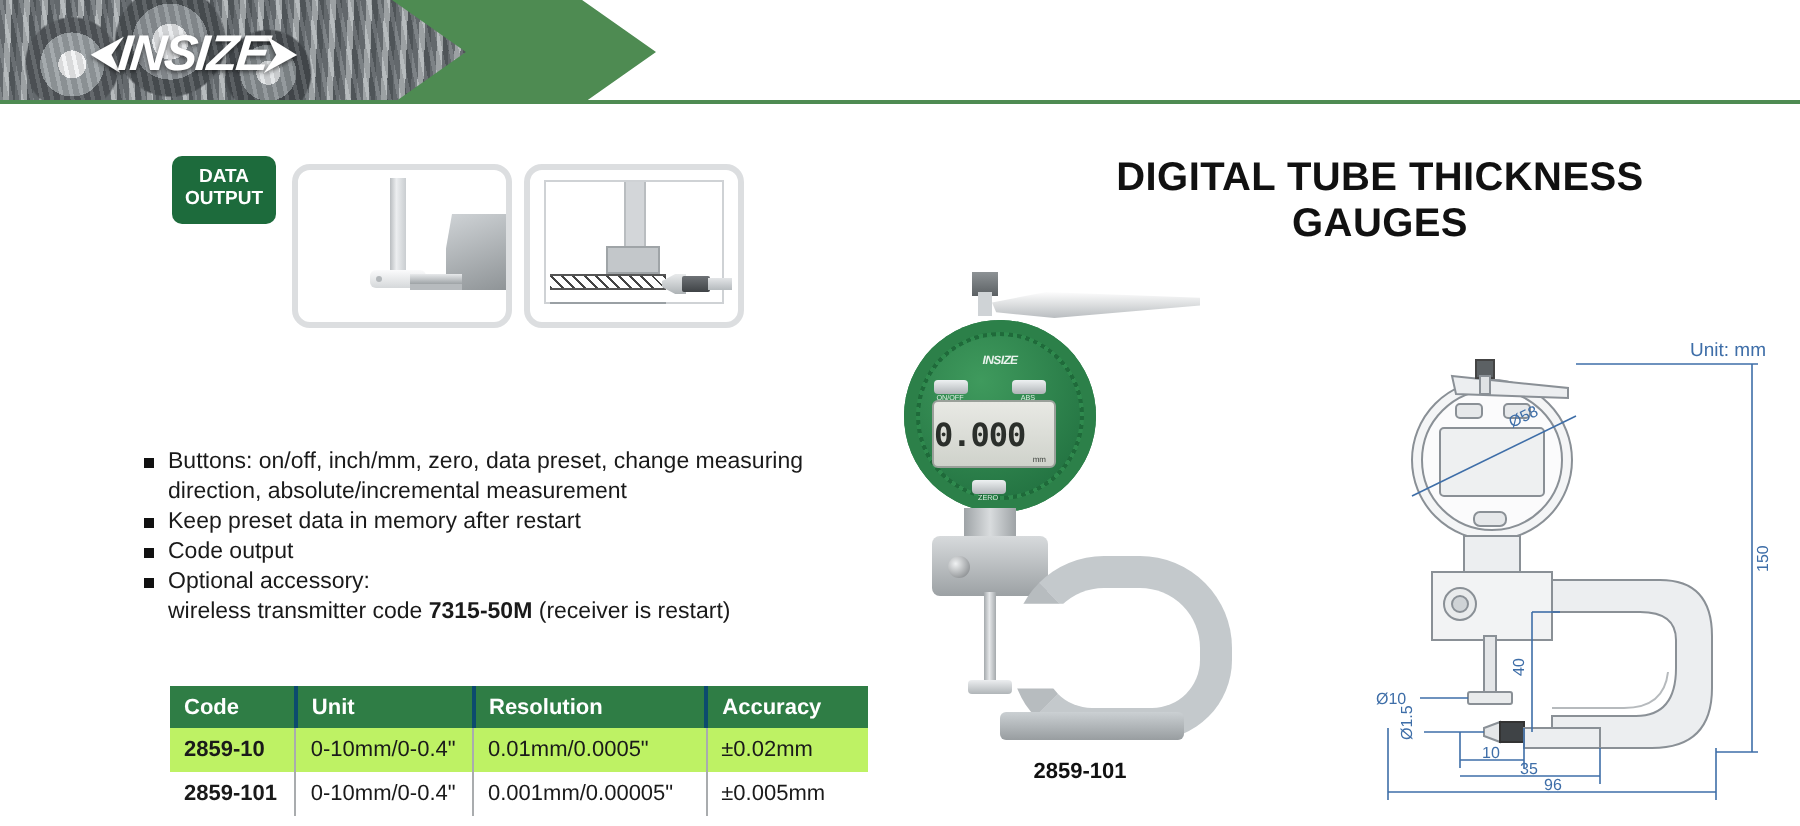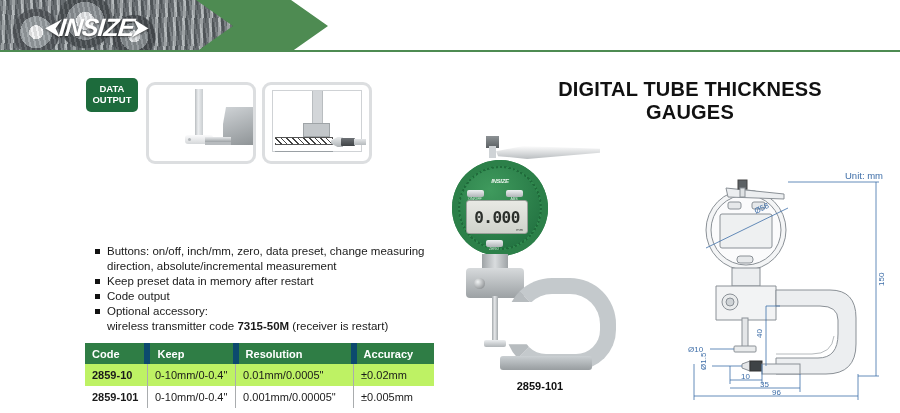--- a/index.html
+++ b/index.html
@@ -85,33 +85,33 @@
     background:repeating-linear-gradient(45deg,#444 0 1px,#fff 1px 4px);border-top:1px solid #555;border-bottom:1px solid #555;}
   .p2-wall-bot{position:absolute;left:10px;top:76px;width:58px;height:6px;
     background:repeating-linear-gradient(45deg,#444 0 1px,#fff 1px 4px);border-top:1px solid #555;border-bottom:1px solid #555;}
   .p2-line{position:absolute;left:10px;top:66px;width:58px;height:1px;background:#9aa0a4;}
   .p2-tip{position:absolute;left:66px;top:52px;width:12px;height:10px;
     background:linear-gradient(180deg,#e9ebec,#aeb3b6);clip-path:polygon(0 35%,55% 0,100% 0,100% 100%,55% 100%,0 65%);}
   .p2-body{position:absolute;left:76px;top:53px;width:14px;height:8px;background:linear-gradient(180deg,#6e7276,#3f4346);border-radius:1px;}
   .p2-tail{position:absolute;left:89px;top:54px;width:12px;height:6px;background:linear-gradient(180deg,#e3e5e7,#b5babd);}
 
   
-  #features{position:absolute;left:95px;top:224px;width:340px;font-size:11.5px;line-height:15px;margin-top:20px;}
+  #features{position:absolute;left:72px;top:224px;width:340px;font-size:11.5px;line-height:15px;}
   #features li{position:relative;list-style:none;margin:0 0 0 0;padding:0 0 0 12px;}
   #features ul{margin:0;padding:0;}
   #features li:before{
     content:"";position:absolute;left:0;top:5px;width:5px;height:5px;background:#111;
   }
   #features b{font-weight:bold;}
 
   
   #spec-table{position:absolute;left:85px;top:343px;width:349px;border-collapse:collapse;font-size:11px;}
   #spec-table th{
     background:#2f7d45;color:#fff;font-weight:bold;text-align:left;
-    padding:3px 0 3px 7px;border-right:6px solid #0c4a6e;height:15px;
+    padding:3px 0 3px 7px;border-right:2px solid #0c4a6e;height:15px;
   }
   #spec-table th:last-child{border-right:none;}
   #spec-table td{padding:3px 0 3px 7px;border-right:1px solid #a9acae;height:16px;}
   #spec-table td:last-child{border-right:none;margin-left:48px;}
   #spec-table tbody tr.alt td{background:#bef264;}
   #spec-table tbody tr td:first-child{font-weight:bold;}
   .col-code{width:64px;}
   .col-range{width:92px;}
   .col-res{width:113px;}
   .col-acc{width:80px;}
@@ -139,21 +139,21 @@
   }
   .pp-btn{position:absolute;width:17px;height:7px;border-radius:2px;
     background:linear-gradient(180deg,#eef1f2,#b0b5b8);}
   .pp-btn-l{left:27px;top:62px;}
   .pp-btn-r{left:66px;top:62px;}
   .pp-btn-b{left:46px;top:112px;}
   .pp-btn-lbl{position:absolute;font-size:3.6px;color:#dfeee4;width:20px;text-align:center;}
   .pp-lcd{
     position:absolute;left:26px;top:72px;width:62px;height:34px;border-radius:3px;
     background:linear-gradient(180deg,#e8e9e4,#cfd2cb);border:1px solid #9aa09a;box-sizing:border-box;
-    display:flex;align-items:center;justify-content:center;
+    display:flex;align-items:center;
   }
   .pp-lcd-val{font-family:"DejaVu Sans Mono","Liberation Mono",monospace;
     font-size:16px;font-weight:bold;color:#2b2f2b;letter-spacing:-.5px;}
   .pp-lcd-unit{position:absolute;right:4px;bottom:1px;font-size:4px;color:#3c403c;}
   .pp-neck{position:absolute;left:42px;top:126px;width:26px;height:16px;
     background:linear-gradient(90deg,#9ea3a6,#d9dcde,#9ea3a6);}
   .pp-base{position:absolute;left:26px;top:140px;width:58px;height:30px;border-radius:4px;
     background:linear-gradient(180deg,#d7dadc,#9ca1a4);}
   .pp-screw{position:absolute;left:34px;top:150px;width:11px;height:11px;border-radius:50%;
     background:radial-gradient(circle at 35% 35%,#f0f2f3,#75797c);}
@@ -232,21 +232,21 @@
       <span>Optional accessory:</span><br>
       <span>wireless transmitter code </span><b>7315-50M</b><span> (receiver is restart)</span>
     </li>
   </ul>
 </div>
 
 <table id="spec-table">
   <thead>
     <tr>
       <th class="col-code">Code</th>
-      <th class="col-range">Keep</th>
+      <th class="col-range">Unit</th>
       <th class="col-res">Resolution</th>
       <th class="col-acc">Accuracy</th>
     </tr>
   </thead>
   <tbody>
     <tr class="alt">
       <td>2859-10</td>
       <td>0-10mm/0-0.4"</td>
       <td>0.01mm/0.0005"</td>
       <td>±0.02mm</td>

